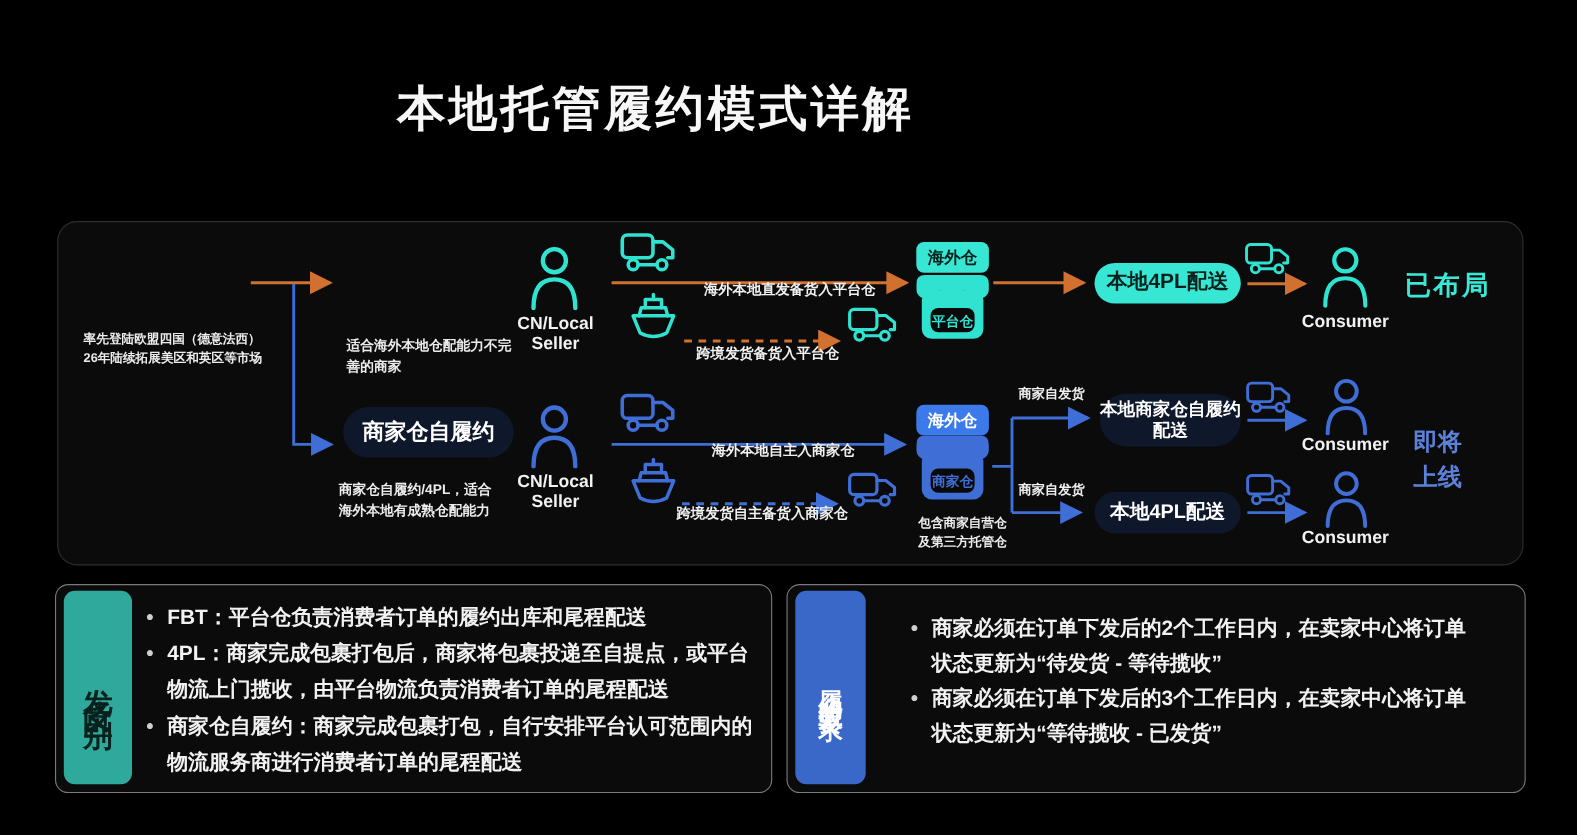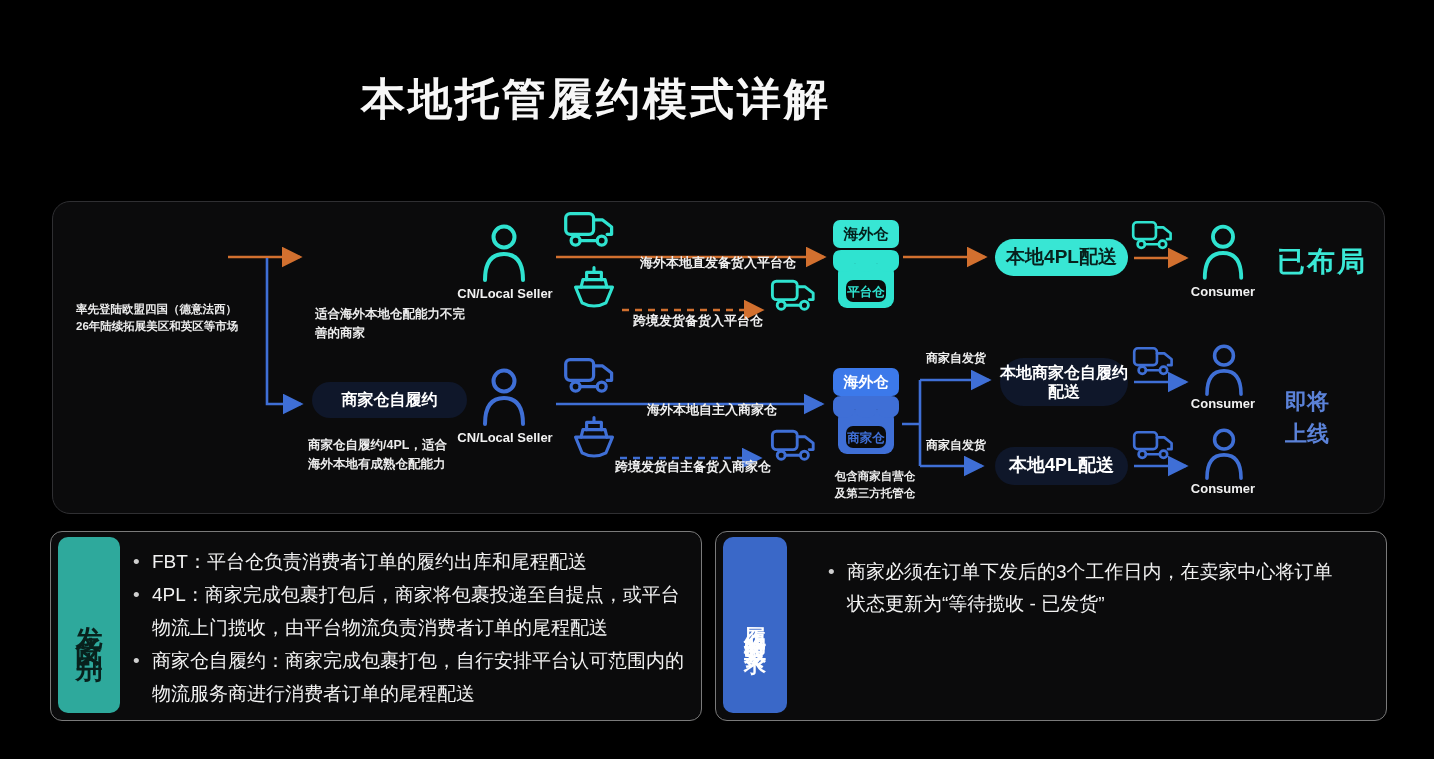--- a/index.html
+++ b/index.html
@@ -10,32 +10,32 @@
   .panel-main{left:52px;top:201px;width:1331px;height:311px;background:#0b0b0c;border:1px solid #2f2f32;border-radius:18px;}
   .bottom-panel{background:#0b0b0c;border:1px solid #7a7a7a;border-radius:12px;}
   #panel-ship{left:50px;top:531px;width:650px;height:188px;}
   #panel-sla{left:715px;top:531px;width:670px;height:188px;}
   .pill{display:flex;align-items:center;justify-content:center;border-radius:28px;font-weight:bold;text-align:center;line-height:1.2;}
   .pill.cyan{background:#38e6d4;color:#07211d;}
   .pill.blue{background:#0f172a;color:#ffffff;}
   .note{color:#ececec;font-size:12px;line-height:1.5;white-space:pre-line;font-weight:bold;}
   .route-label{color:#f0f0f0;font-size:13px;font-weight:bold;text-align:center;margin-top:32px;}
   .fork-label{color:#f0f0f0;font-size:12px;font-weight:bold;text-align:center;}
-  .icon-label{color:#f2f2f2;font-size:13px;font-weight:bold;text-align:center;}
+  .icon-label{color:#f2f2f2;font-size:16px;font-weight:bold;text-align:center;}
   .wh-tag{display:flex;align-items:center;justify-content:center;border-radius:7px;font-weight:bold;font-size:15px;}
   .wh-tag.cyan{background:#38e6d4;color:#04201c;}
   .wh-tag.blue{background:#3c79ea;color:#fff;}
-  .status-deployed{color:#3ae8d6;font-size:28px;font-weight:bold;letter-spacing:2px;}
+  .status-deployed{color:#3ae8d6;font-size:24px;font-weight:bold;letter-spacing:2px;}
   .status-coming{color:#5b82d8;font-size:22px;font-weight:bold;line-height:1.45;text-align:left;}
   .cyanic{color:#2fe3d0;}
   .bluic{color:#3f6fd6;}
   .vert-tag{writing-mode:vertical-rl;text-orientation:upright;display:flex;align-items:center;justify-content:center;border-radius:10px;font-weight:bold;}
   #tag-ship{left:58px;top:537px;width:62px;height:176px;background:#2ea99c;color:#08211d;font-size:27px;letter-spacing:10px;}
   #tag-sla{left:723px;top:537px;width:64px;height:176px;background:#3a68c8;color:#fff;font-size:22px;letter-spacing:5px;}
-  .panel-list{margin:0;padding:0;list-style:none;color:#f2f2f2;font-weight:normal;}
+  .panel-list{margin:0;padding:0;list-style:none;color:#f2f2f2;font-weight:bold;}
   .panel-list li{position:relative;padding-left:22px;}
   .panel-list li::before{content:"\2022";position:absolute;left:3px;top:0;color:#cfcfcf;}
   #list-ship{left:130px;top:545px;width:556px;font-size:19px;line-height:33px;}
   #list-sla{left:825px;top:556px;width:512px;font-size:19px;line-height:32px;}
   svg.icon{display:block;}
 </style>
 </head>
 <body>
 
 <svg width="0" height="0" style="position:absolute">
@@ -99,21 +99,21 @@
       <path d="M1134 466 H1186" marker-end="url(#ah-b)"></path>
     </g>
   </svg>
 
   <div class="abs note" style="left:76px;top:301px;width:210px;font-size:11.5px">率先登陆欧盟四国（德意法西）
 26年陆续拓展美区和英区等市场</div>
 
   <div class="abs note" style="left:315px;top:305px;width:165px;text-align:left;font-size:12.5px">适合海外本地仓配能力不完
 善的商家</div>
 
-  <div class="abs pill blue" style="left:312px;top:382px;width:155px;height:36px;font-size:16px">商家仓自履约</div>
+  <div class="abs pill blue" style="left:312px;top:370px;width:155px;height:46px;font-size:20px">商家仓自履约</div>
   <div class="abs note" style="left:308px;top:436px;width:180px;font-size:12.5px">商家仓自履约/4PL，适合
 海外本地有成熟仓配能力</div>
 
   <svg class="abs icon cyanic" style="left:480px;top:224px" width="48" height="58">
       <use href="#i-person"></use>
     </svg>
   <div class="abs icon-label" style="left:455px;top:286px;width:100px">CN/Local Seller</div>
   <svg class="abs icon bluic" style="left:480px;top:368px" width="48" height="58">
       <use href="#i-person"></use>
     </svg>
@@ -198,16 +198,17 @@
   <div class="abs vert-tag" id="tag-ship">发货区别</div>
   <ul class="abs panel-list" id="list-ship">
     <li>FBT：平台仓负责消费者订单的履约出库和尾程配送</li>
     <li>4PL：商家完成包裹打包后，商家将包裹投递至自提点，或平台物流上门揽收，由平台物流负责消费者订单的尾程配送</li>
     <li>商家仓自履约：商家完成包裹打包，自行安排平台认可范围内的物流服务商进行消费者订单的尾程配送</li>
   </ul>
 
   <div class="abs bottom-panel" id="panel-sla"></div>
   <div class="abs vert-tag" id="tag-sla">履约时效要求</div>
   <ul class="abs panel-list" id="list-sla">
+    <li>商家必须在订单下发后的2个工作日内，在卖家中心将订单状态更新为“待发货 - 等待揽收”</li>
     <li>商家必须在订单下发后的3个工作日内，在卖家中心将订单状态更新为“等待揽收 - 已发货”</li>
   </ul>
 
 </div>
 
 </body></html>

